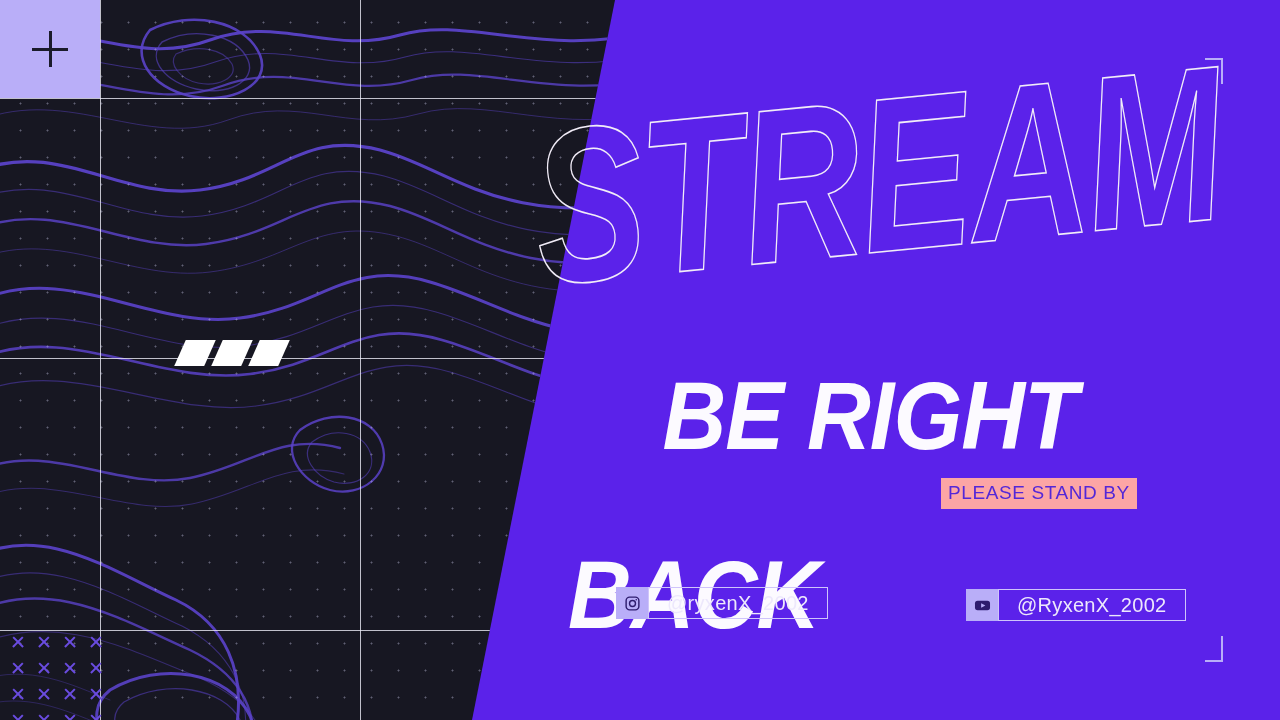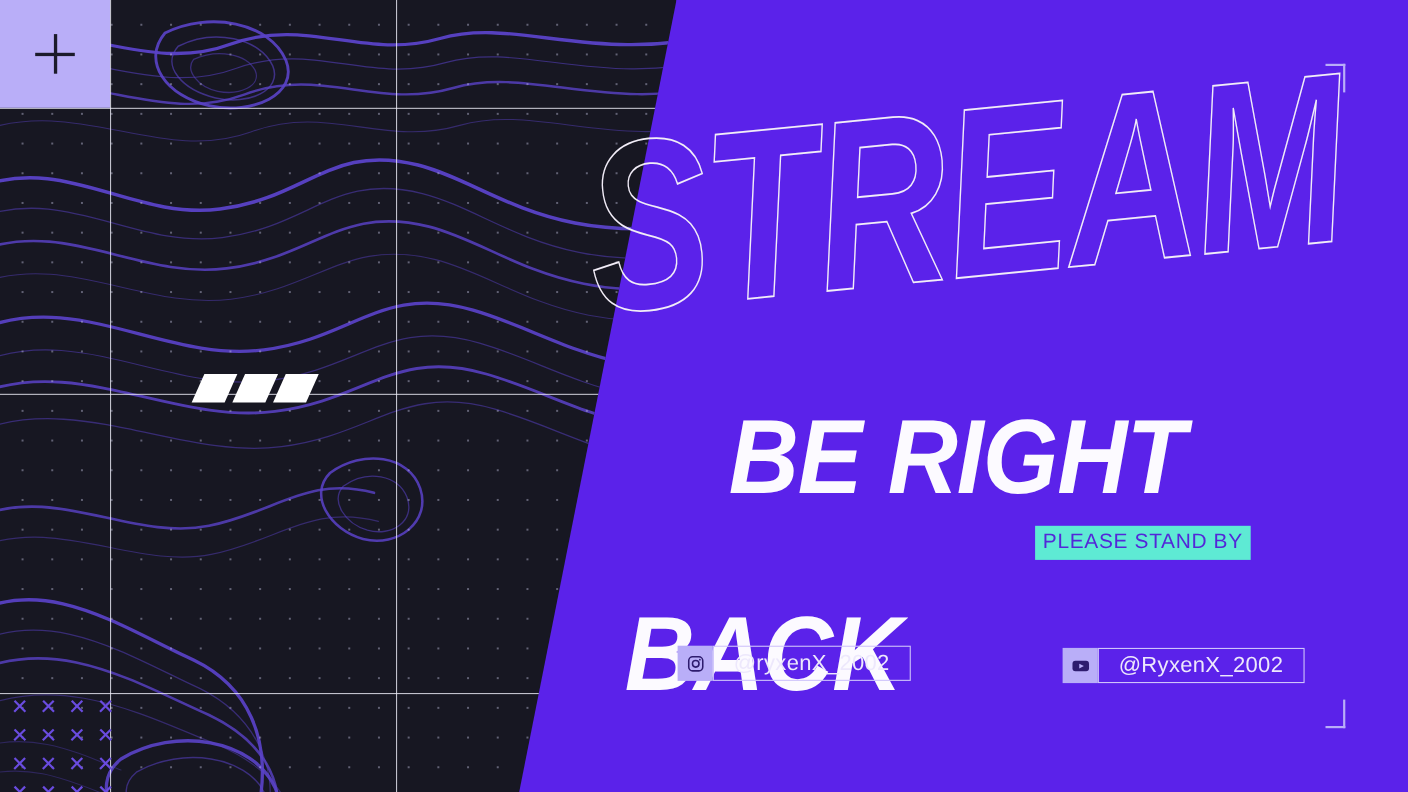--- a/index.html
+++ b/index.html
@@ -74,21 +74,21 @@
     font-size:96px;line-height:0.93;
     letter-spacing:-1px;
     transform:scaleX(.92);transform-origin:left top;
     white-space:pre;
   }
   .headline .l2{display:block;}
 
   
   .standby{
     position:absolute;left:941px;top:478px;
-    background:#5eead4;color:#5327D8;
+    background:#fca5a5;color:#5327D8;
     font-size:19px;letter-spacing:.6px;
     padding:4px 7px 5px 7px;
     white-space:nowrap;
   }
 
   
   .chip{position:absolute;display:flex;align-items:stretch;height:32px;}
   .chip .iconbox{
     width:32px;height:32px;background:#B9AEF8;display:flex;align-items:center;justify-content:center;flex:0 0 auto;
   }

